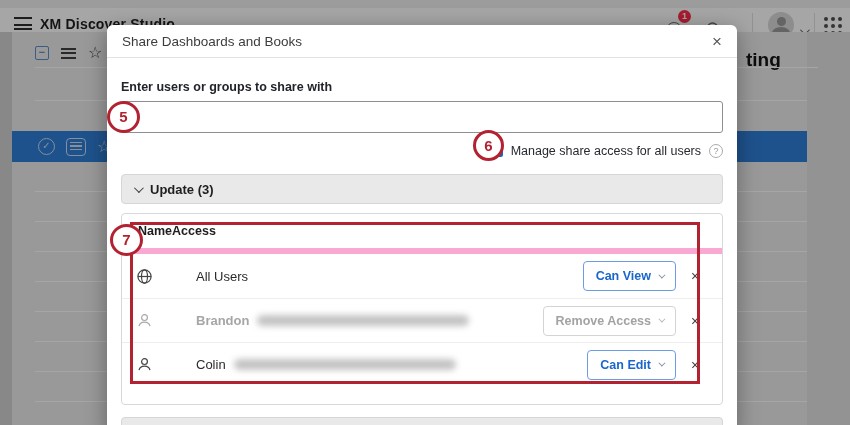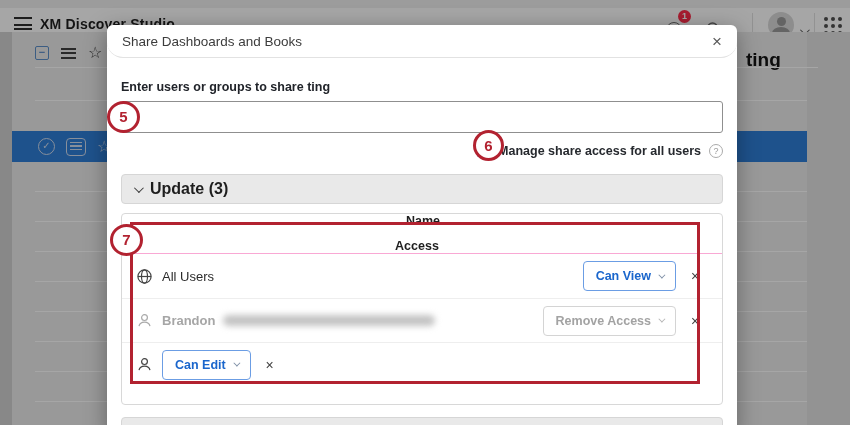--- a/index.html
+++ b/index.html
@@ -41,41 +41,41 @@
   .sel-row { position:absolute; left:12px; top:99px; width:795px; height:31px; background:#2f7ed8; display:flex; align-items:center; gap:11px; padding-left:26px; color:#cfdcee; }
   .sel-check { width:17px; height:17px; border:1.5px solid #cfdcee; border-radius:50%; font-size:10px; line-height:14px; text-align:center; }
   .sel-doc { width:20px; height:18px; border:1.5px solid #cfdcee; border-radius:4px; padding:3px 3px; }
   .sel-doc i { display:block; height:1.5px; background:#cfdcee; margin-bottom:2px; }
   .sel-star { font-size:16px; line-height:16px; color:#cfdcee; }
 
   .dim { position:absolute; inset:0; background:rgba(0,0,0,0.35); z-index:4; }
 
   
   .modal { position:absolute; left:107px; top:25px; width:630px; height:410px; background:#ffffff; border-radius:6px; box-shadow:0 5px 22px rgba(0,0,0,.35); z-index:10; }
-  .m-header { height:33px; display:flex; align-items:center; justify-content:space-between; padding:0 15px; border-bottom:1px solid #e2e2e2;border-radius:16px; }
+  .m-header { height:33px; display:flex; align-items:center; justify-content:space-between; padding:0 15px; border-bottom:1px solid #e2e2e2; }
   .m-title { font-size:13.5px; color:#3c3c3c; }
   .m-close { font-size:17px; color:#5a5a5a; cursor:pointer; line-height:17px; }
   .m-body { padding:12px 14px 0; }
   .share-label { margin:10px 0 7px; font-size:12.5px; font-weight:bold; color:#21242a; }
   .share-input { width:100%; height:32px; border:1px solid #8f8f8f; border-radius:3px; outline:none; font-size:13px; padding:0 8px; font-family:inherit; }
   .manage-row { margin-top:9px; display:flex; justify-content:flex-end; align-items:center; gap:8px; height:17px; }
   .cbox { width:13px; height:13px; background:#1b66c9; border-radius:2px; color:#fff; font-size:10px; line-height:13px; text-align:center; font-weight:bold; }
-  .manage-label { font-size:12.5px; font-weight:bold; color:#26292e; }
+  .manage-label { font-size:12.5px; font-weight:normal; color:#26292e; }
   .help-ico { width:14px; height:14px; border:1.3px solid #ababab; border-radius:50%; color:#9a9a9a; font-size:9px; line-height:12px; text-align:center; }
   .section-bar { margin-top:15px; height:30px; background:#e9e9e9; border:1px solid #d6d6d6; border-radius:4px; display:flex; align-items:center; gap:9px; padding:0 12px; }
-  .section-title { font-size:16px; font-weight:bold; color:#1e1e1e; }
+  .section-title { font-size:13px; font-weight:bold; color:#1e1e1e; }
   .chev { display:inline-block; width:7px; height:7px; border-right:1.6px solid #3c3c3c; border-bottom:1.6px solid #3c3c3c; transform:rotate(45deg) translateY(-2px); }
   .table-card { margin-top:9px; height:192px; border:1px solid #d8d8d8; border-radius:4px; background:#fff; }
-  .thead { height:40px; display:flex; align-items:center; justify-content:space-between; padding:0 14px 0 16px; border-bottom:1px solid #f9a8d4;flex-direction:column; }
+  .thead { height:40px; display:flex; align-items:center; justify-content:flex-start; padding:0 14px 0 16px; border-bottom:6px solid #f9a8d4; }
   .th { font-size:12.5px; font-weight:bold; color:#1e1e1e; }
   .th-access { padding-right:12px; }
   .trow { height:44px; display:flex; align-items:center; padding:0 14px; }
   .trow + .trow { border-top:1px solid #eeeeee; }
   .r-icon { width:17px; height:17px; margin-right:9px; flex:none; }
-  .r-name { font-size:13px; color:#2b2b2b; white-space:nowrap; }
+  .r-name { font-size:13px; color:#2b2b2b; white-space:nowrap;margin-left:34px; }
   .name-group { flex:1; display:flex; align-items:center; min-width:0; }
   .blur-blob { height:11px; background:#c3c3c3; border-radius:6px; filter:blur(3px); margin-left:8px; }
   .trow.muted .r-name { color:#a6a6a6;font-weight:bold; }
   .trow.muted .r-icon { opacity:.5; }
   .btn { height:30px; display:inline-flex; align-items:center; gap:7px; padding:0 12px; border-radius:4px; background:#fff; font-size:12.5px; font-weight:bold; cursor:pointer; }
   .btn.blue { border:1px solid #6b9de4; color:#1a66cc; }
   .btn.blue .chev-s { border-color:#7d8ea6; }
   .btn.gray { border:1px solid #d4d4d4; color:#a3a3a3; }
   .btn.gray .chev-s { border-color:#b5b5b5; }
   .chev-s { display:inline-block; width:5px; height:5px; border-right:1.4px solid #888; border-bottom:1.4px solid #888; transform:rotate(45deg) translateY(-2px); }
@@ -150,21 +150,21 @@
   </div>
 
   <div class="dim"></div>
 
   <div class="modal">
     <div class="m-header">
       <div class="m-title">Share Dashboards and Books</div>
       <div class="m-close">×</div>
     </div>
     <div class="m-body">
-      <div class="share-label">Enter users or groups to share ting</div>
+      <div class="share-label">Enter users or groups to share with</div>
       <input class="share-input" type="text" value="" style="">
 
       <div class="manage-row">
         <span class="cbox">✓</span>
         <span class="manage-label">Manage share access for all users</span>
         <span class="help-ico">?</span>
       </div>
 
       <div class="section-bar">
         <span class="chev"></span>
@@ -213,20 +213,24 @@
           <span class="x-btn">×</span>
         </div>
 
         <div class="trow">
           <span class="r-icon">
             <svg width="17" height="17" viewBox="0 0 17 17">
                 <circle cx="8.5" cy="5.6" r="2.9" fill="none" stroke="#444" stroke-width="1.2"></circle>
                 <path d="M3 14.2 a5.6 5 0 0 1 11 0" fill="none" stroke="#444" stroke-width="1.2"></path>
               </svg>
           </span>
+          <span class="name-group">
+            <span class="r-name">Colin</span>
+            <span class="blur-blob" style="width:222px"></span>
+          </span>
           <span class="btn blue">
             <span>Can Edit</span>
             <span class="chev-s"></span>
           </span>
           <span class="x-btn">×</span>
         </div>
       </div>
 
       <div class="bottom-bar"></div>
     </div>

